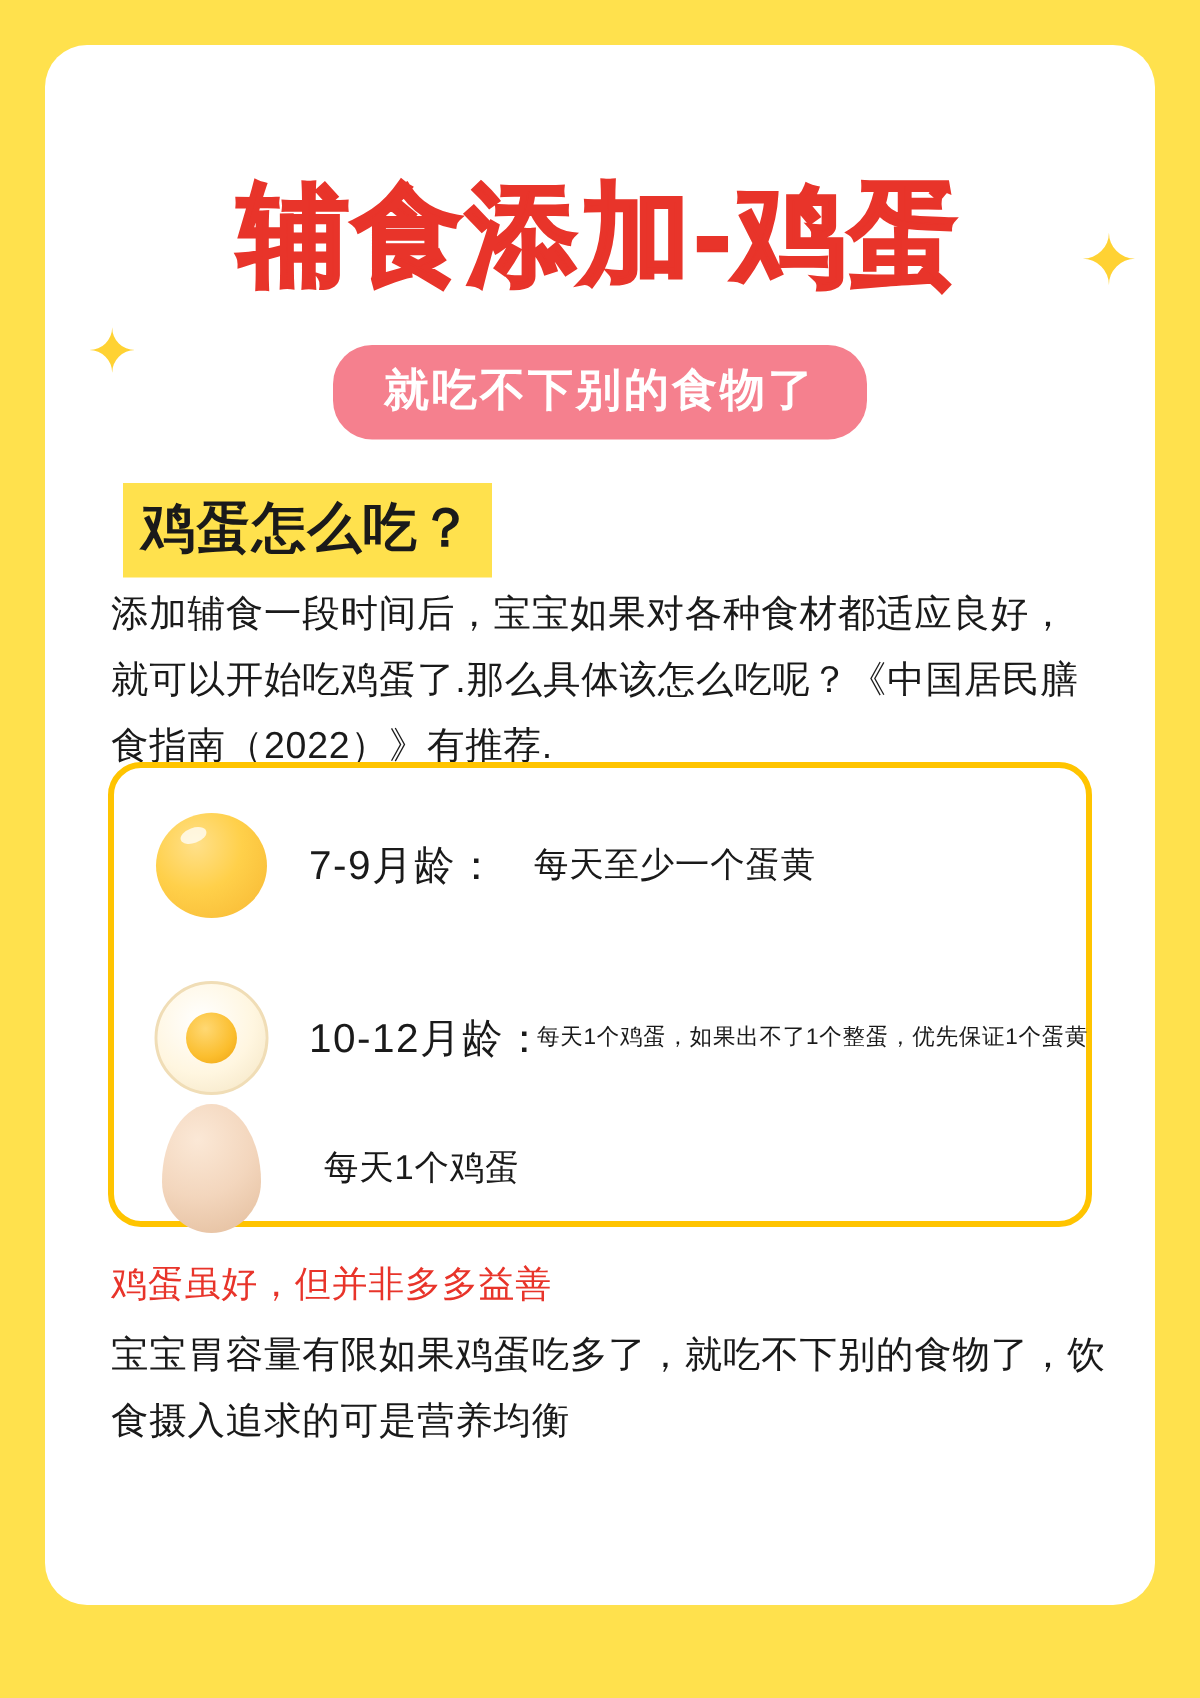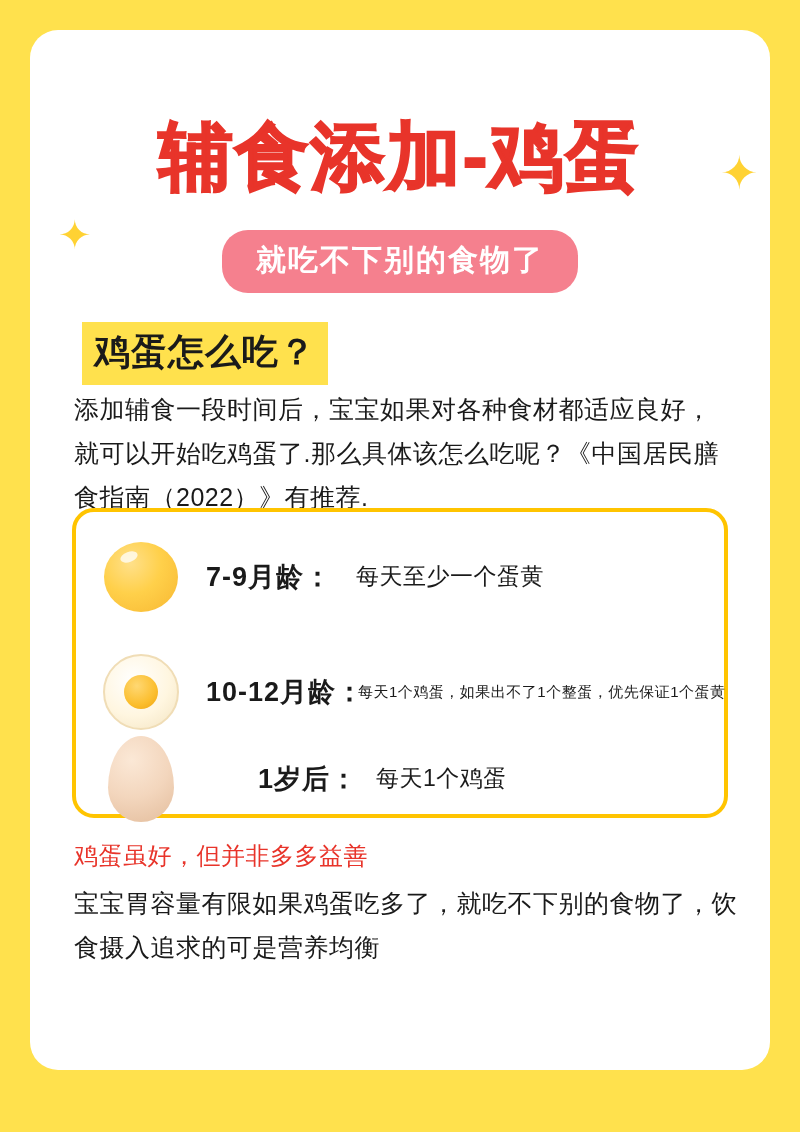--- a/index.html
+++ b/index.html
@@ -116,21 +116,21 @@
 
   .egg-cell {
     width: 130px;
     display: flex;
     justify-content: center;
     align-items: center;
     height: 86px;
   }
   .row-label {
     font-size: 27px;
-    font-weight: bold;
+    font-weight: normal;
     color: #1A1A1A;
     white-space: nowrap;
     letter-spacing: 1px;
   }
   .row-1 .row-label { width: 150px; }
   .row-2 .row-label { width: 152px; }
   .row-3 .row-label { width: 152px; text-align: right; padding-right: 8px; }
   .row-text {
     font-size: 15px;
     color: #1A1A1A;
@@ -241,21 +241,20 @@
           </div>
       </div>
       <div class="row-label">10-12月龄：</div>
       <div class="row-text">每天1个鸡蛋，如果出不了1个整蛋，优先保证1个蛋黄</div>
     </div>
 
     <div class="row row-3">
       <div class="egg-cell">
         <div class="egg-whole"></div>
       </div>
-      <div class="row-label">1岁后：</div>
       <div class="row-text">每天1个鸡蛋</div>
     </div>
 
   </div>
 
   <div class="note-red">鸡蛋虽好，但并非多多益善</div>
 
   <div class="note-body">
     <p>宝宝胃容量有限如果鸡蛋吃多了，就吃不下别的食物了，饮食摄入追求的可是营养均衡</p>
   </div>

